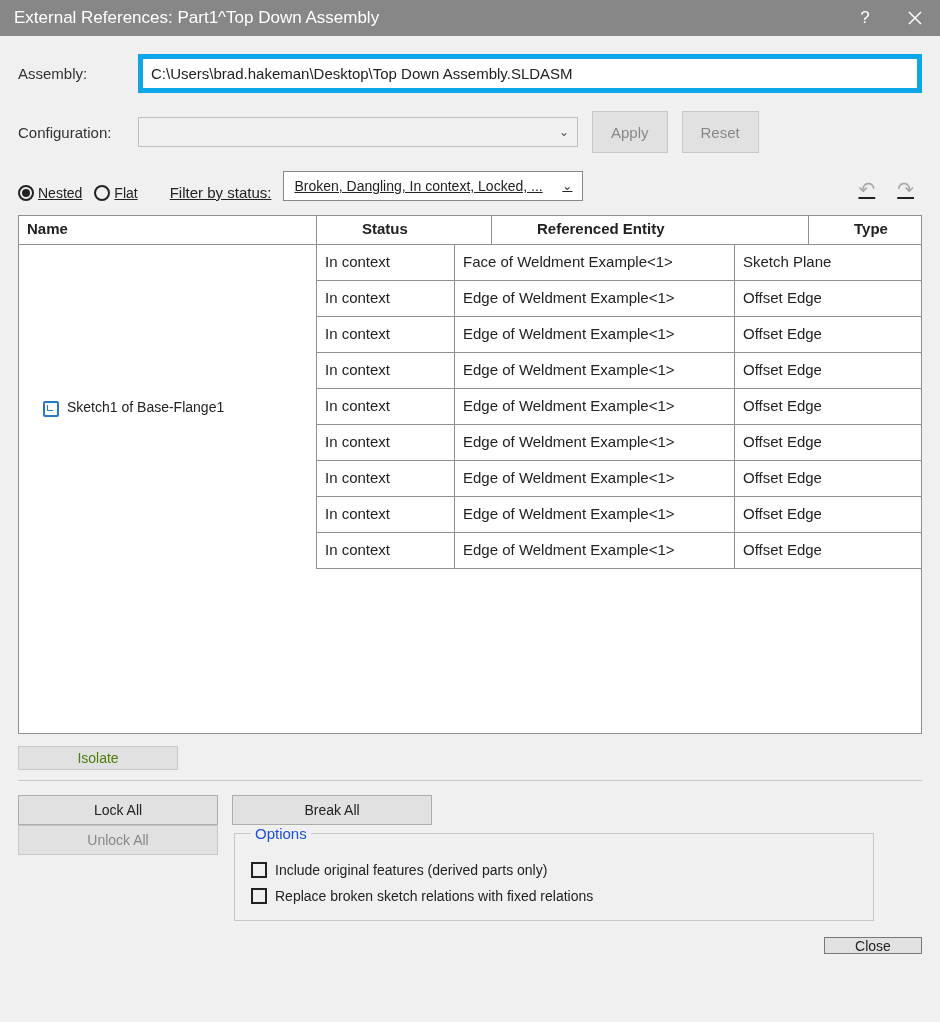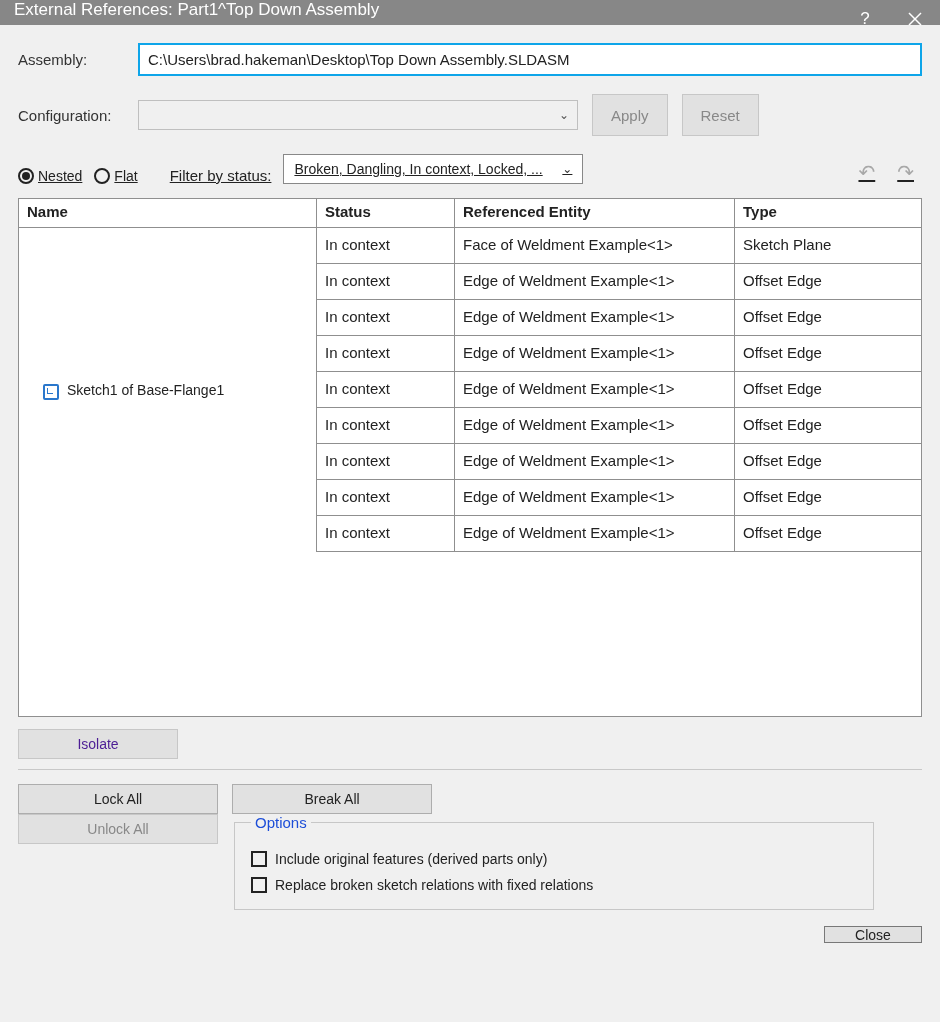--- a/index.html
+++ b/index.html
@@ -9,22 +9,23 @@
     font-size: 14px;
     background: #f0f0f0;
     color: #222;
     width: 940px;
     height: 1022px;
     overflow: hidden;
   }
   .titlebar {
     background: #878787;
     color: #fff;
-    height: 25px;
-    display: flex;
+    height: 36px;
+    display: flex;
+    align-items: center;
     padding: 0 0 0 14px;
     font-size: 17px;
   }
   .titlebar .spacer { flex: 1; }
   .titlebar .tb-btn {
     width: 50px;
     height: 38px;
     display: flex;
     align-items: center;
     justify-content: center;
@@ -40,21 +41,21 @@
     align-items: center;
     margin-bottom: 18px;
   }
   .row-label {
     width: 120px;
     font-size: 15px;
     color: #333;
   }
   .txt-input {
     flex: 1;
-    border: 2px solid #0ea5e9;
+    border: 5px solid #0ea5e9;
     padding: 6px 8px;
     font-size: 15px;
     color: #222;
     background: #fff;
   }
   .cfg-input {
     width: 440px;
     height: 30px;
     border: 1px solid #bfbfbf;
     background: #f0f0f0;
@@ -129,20 +130,21 @@
     border: 1px solid #8f8f8f;
     height: 519px;
     background: #fff;
   }
   .grid-header {
     display: flex;
     height: 29px;
     background: #fff;
     font-weight: bold;
     border-bottom: 1px solid #8f8f8f;
+    gap: 37px;
   }
   .col-name { width: 298px; }
   .col-status { width: 138px; }
   .col-ref { width: 280px; }
   .col-type { flex: 1; }
   .gh-cell {
     border-right: 1px solid #8f8f8f;
     padding: 4px 8px;
     font-size: 15px;
   }
@@ -184,24 +186,24 @@
     position: absolute;
     left: 2px; top: 2px;
     width: 5px; height: 5px;
     border-left: 1px solid #2a77cc;
     border-bottom: 1px solid #2a77cc;
   }
   .below {
     padding: 12px 18px 18px 18px;
   }
   .isolate-btn {
-    width: 160px; height: 30px;
+    width: 160px; height: 24px;
     background: #e1e1e1;
     border: 1px solid #c7c7c7;
-    color: #4c1d95;
+    color: #4d7c0f;
     display: inline-flex;
     align-items: center;
     justify-content: center;
     cursor: pointer;
   }
   .hr { border: none; border-top: 1px solid #c8c8c8; margin: 10px 0 14px 0; }
   .lock-row { display: flex; gap: 14px; }
   .wide-btn {
     width: 200px; height: 30px;
     background: #e1e1e1;

